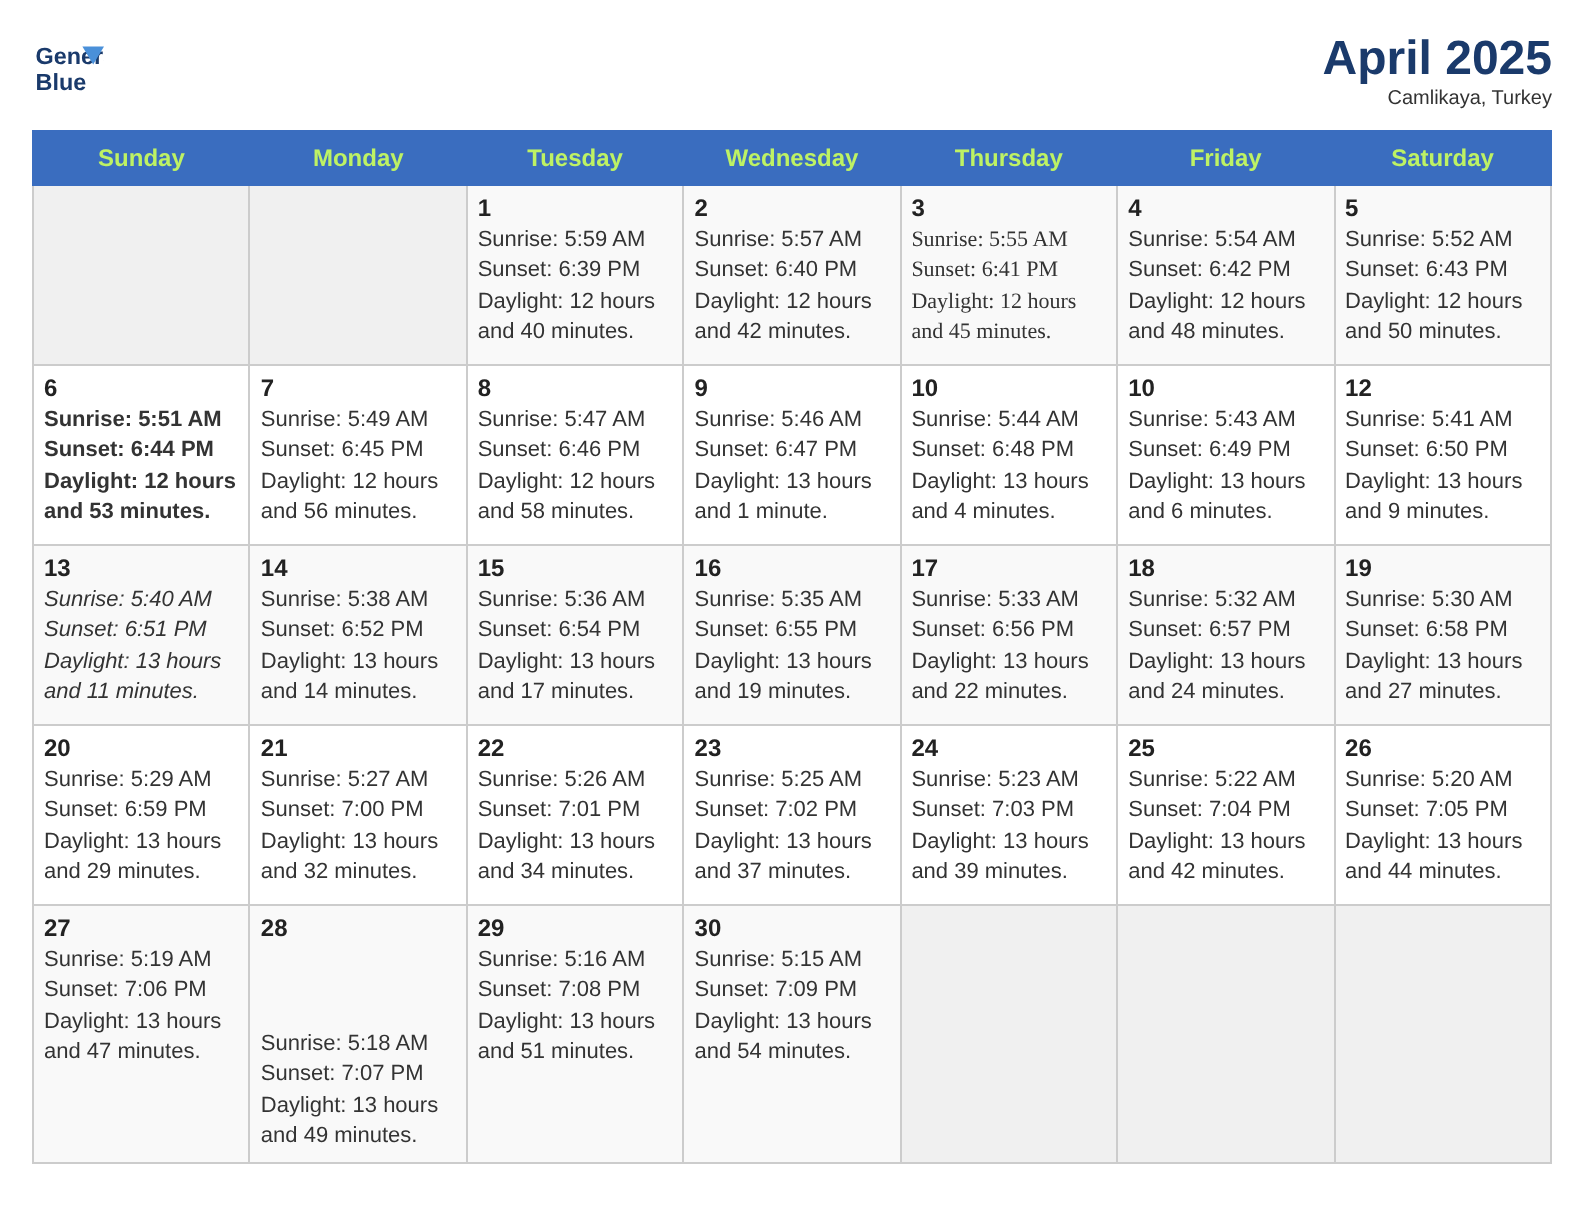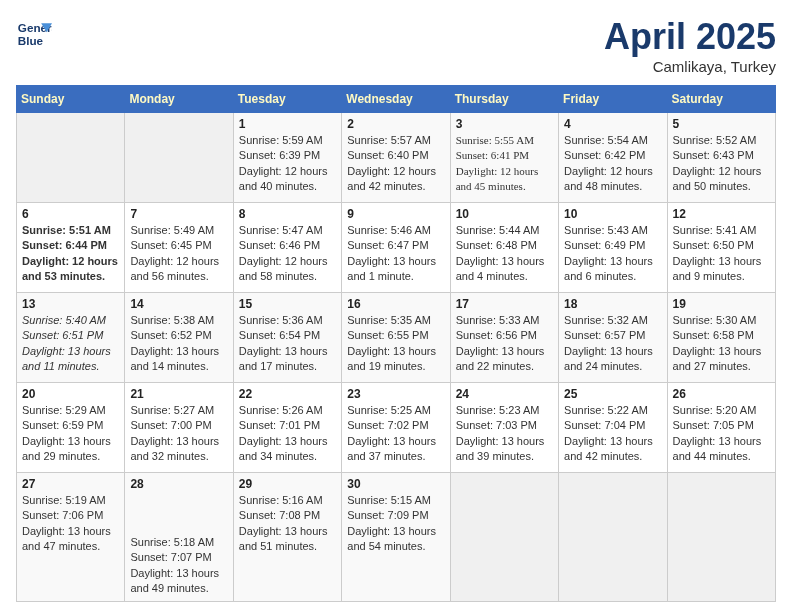--- a/index.html
+++ b/index.html
@@ -22,38 +22,38 @@
       gap: 4px;
     }
     .logo-icon {
       width: 36px;
       height: 36px;
     }
     .title-block {
       text-align: right;
     }
     .month-title {
-      font-size: 36px;
+      font-size: 24px;
       font-weight: bold;
       color: #1a3a6b;
     }
     .subtitle {
-      font-size: 15px;
+      font-size: 10px;
       color: #333;
     }
     table {
       width: 100%;
       border-collapse: collapse;
       font-size: 11px;
     }
     thead tr th {
       background-color: #3a6dbf;
-      color: #fef9c3;
+      color: #bef264;
       padding: 6px 4px;
-      text-align: left;
+      text-align: center;
       font-size: 12px;
       font-weight: bold;
       border: 1px solid #3a6dbf;
     }
     tbody tr td {
       border: 1px solid #ccc;
       vertical-align: top;
       padding: 4px 5px;
       width: 108px;
       min-height: 80px;

